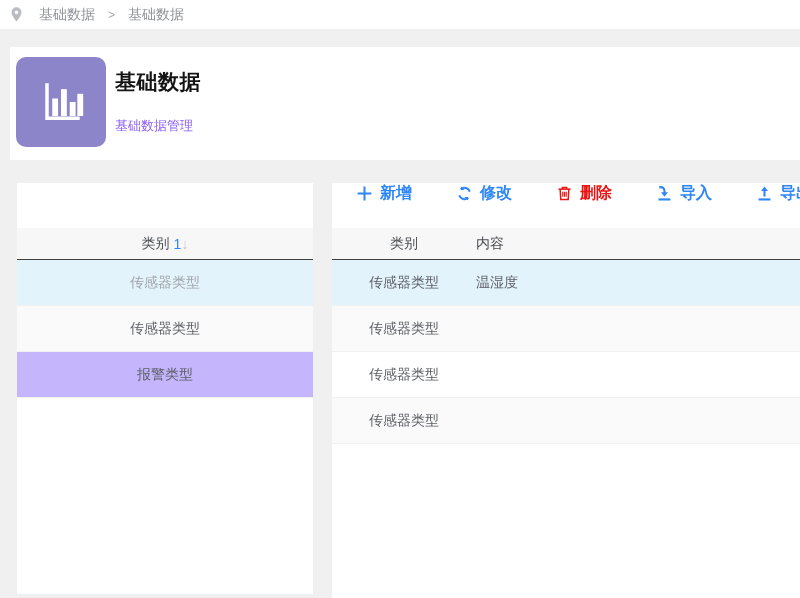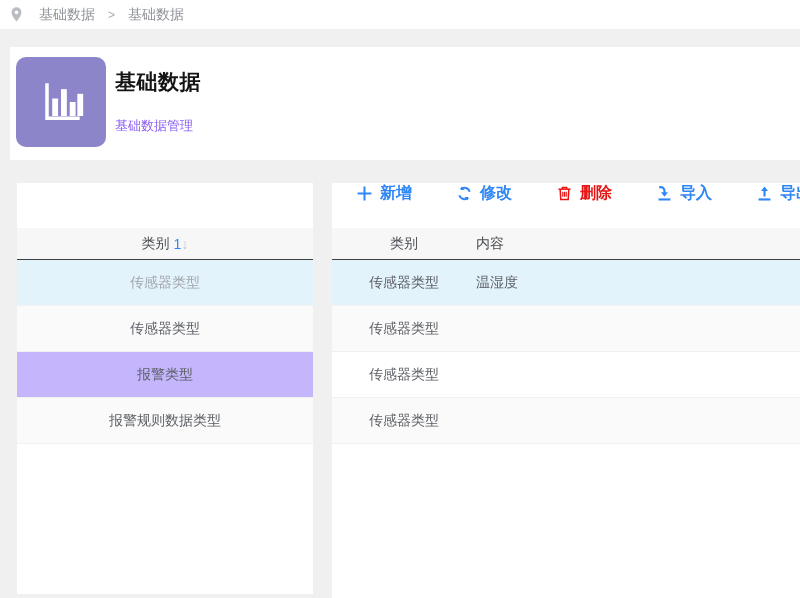--- a/index.html
+++ b/index.html
@@ -122,23 +122,20 @@
   </div>
   <div class="lrow selected">
     <span>传感器类型</span>
   </div>
   <div class="lrow alt">
     <span>传感器类型</span>
   </div>
   <div class="lrow">
     <span>报警类型</span>
   </div>
-  <div class="lrow alt">
-    <span>报警规则数据类型</span>
-  </div>
 </div>
 
 <div class="panel panel-right">
 
   <div class="toolbar">
     <button class="tbtn">
       <svg width="17" height="17" viewBox="0 0 16 16">
         <path d="M8 1.5v13M1.5 8h13" stroke="currentColor" stroke-width="1.9" fill="none"></path>
       </svg>
       <span>新增</span>

